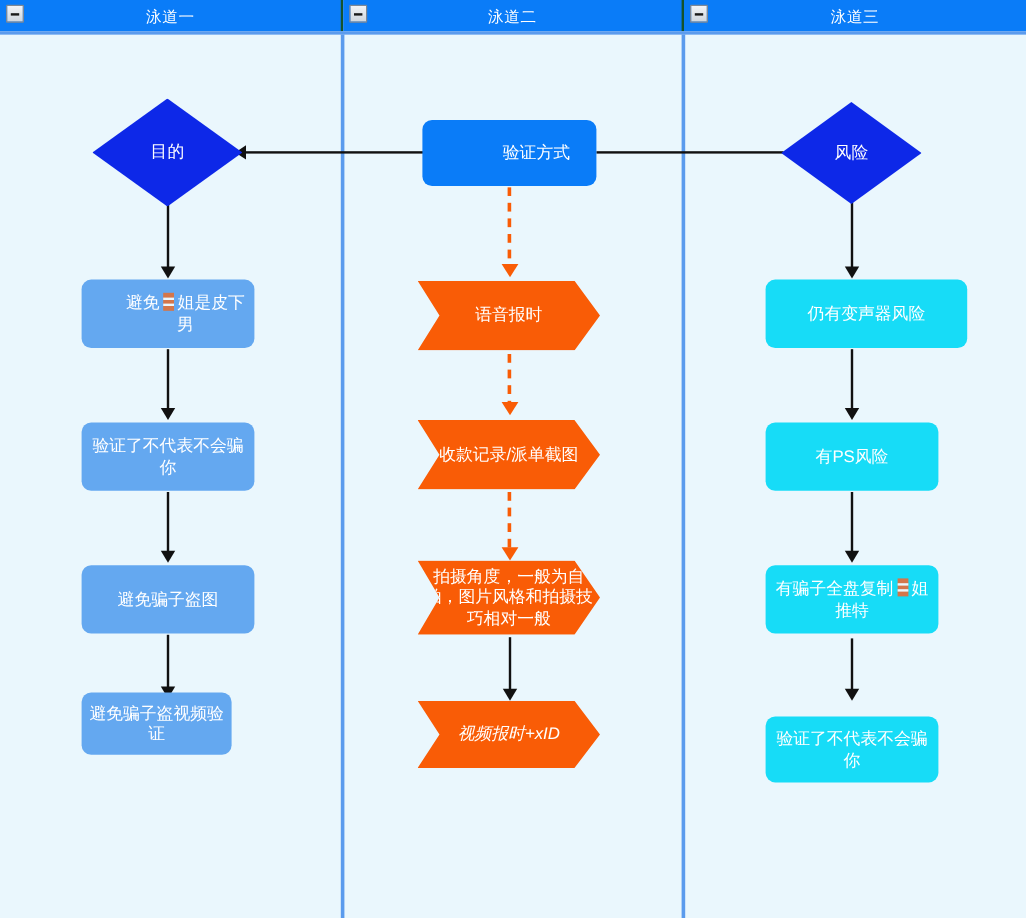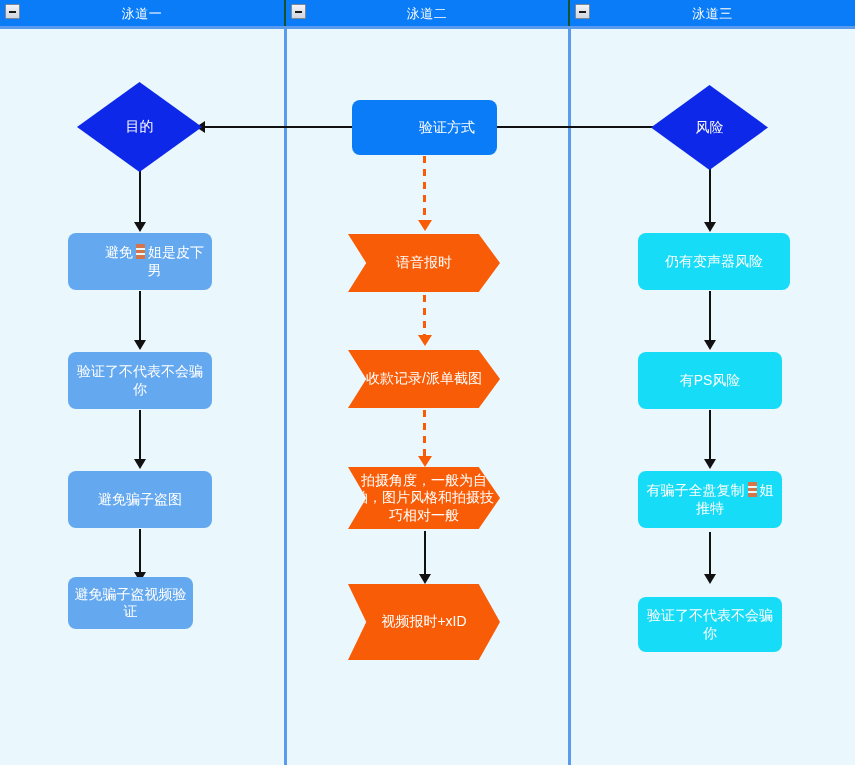--- a/index.html
+++ b/index.html
@@ -300,29 +300,29 @@
   </div>
 
   <div class="node chevron" style="left:348px; top:350px; width:152px; height:58px;">
     <span class="node-text">收款记录/派单截图</span>
   </div>
 
   <div class="node chevron wrap" style="left:348px; top:467px; width:152px; height:62px;">
     <span class="node-text">拍摄角度，一般为自拍，图片风格和拍摄技巧相对一般</span>
   </div>
 
-  <div class="node chevron" style="left:348px; top:584px; width:152px; height:76px;">
+  <div class="node chevron" style="left:348px; top:584px; width:152px; height:56px;font-style:italic;">
     <span class="node-text">视频报时+xID</span>
   </div>
 
   <div class="node diamond" style="left:651px; top:85px; width:117px; height:85px;">
     <span class="node-text">风险</span>
   </div>
 
-  <div class="node proc-cyan" style="left:638px; top:233px; width:152px; height:57px;">
+  <div class="node proc-cyan" style="left:638px; top:233px; width:168px; height:57px;">
     <span class="node-text">仍有变声器风险</span>
   </div>
 
   <div class="node proc-cyan" style="left:638px; top:352px; width:144px; height:57px;">
     <span class="node-text">有PS风险</span>
   </div>
 
   <div class="node proc-cyan" style="left:638px; top:471px; width:144px; height:57px;">
     <span class="node-text">
       <span>有骗子全盘复制</span><span class="tofu"></span><span>姐推特</span>

